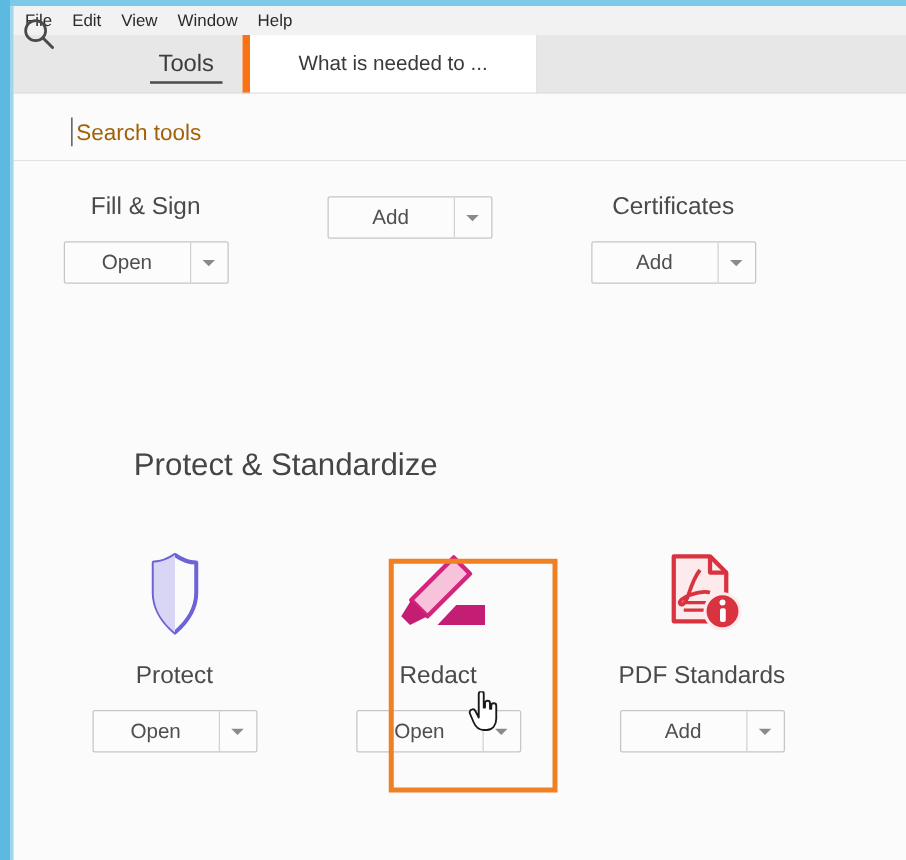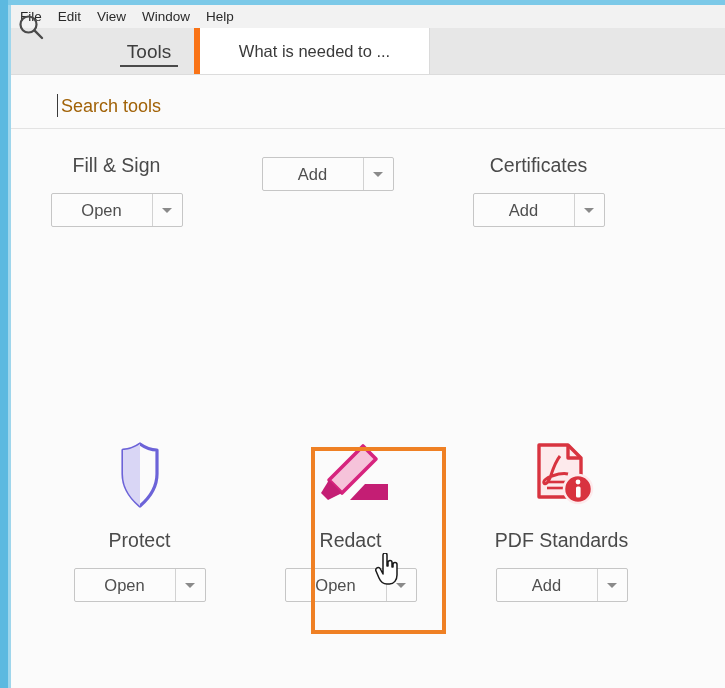--- a/index.html
+++ b/index.html
@@ -328,20 +328,21 @@
         <div class="split-btn">
           <div class="split-btn-main">Add</div>
           <div class="split-btn-arrow">
             <span class="caret-down"></span>
           </div>
         </div>
       </div>
 
     </div>
 
+    <div class="section-heading" style="top:227px;">Protect &amp; Standardize</div>
 
     <div class="tool-row" style="top:315px;padding-left:23px;">
 
       <div class="tool-cell">
         <div class="tool-icon">
           <svg width="66" height="76" viewBox="0 0 66 76">
             <g transform="translate(14,2)">
               <path d="M19 2 C12 7 5 8 2 8 L2 32 C2 48 12 58 19 64 C26 58 36 48 36 32 L36 8 C33 8 26 7 19 2 Z" fill="#fbfbfb" stroke="#6c63d8" stroke-width="3.2" stroke-linejoin="round"></path>
               <path d="M19 2 C12 7 5 8 2 8 L2 32 C2 48 12 58 19 64 Z" fill="#d9d6f5"></path>
             </g>

